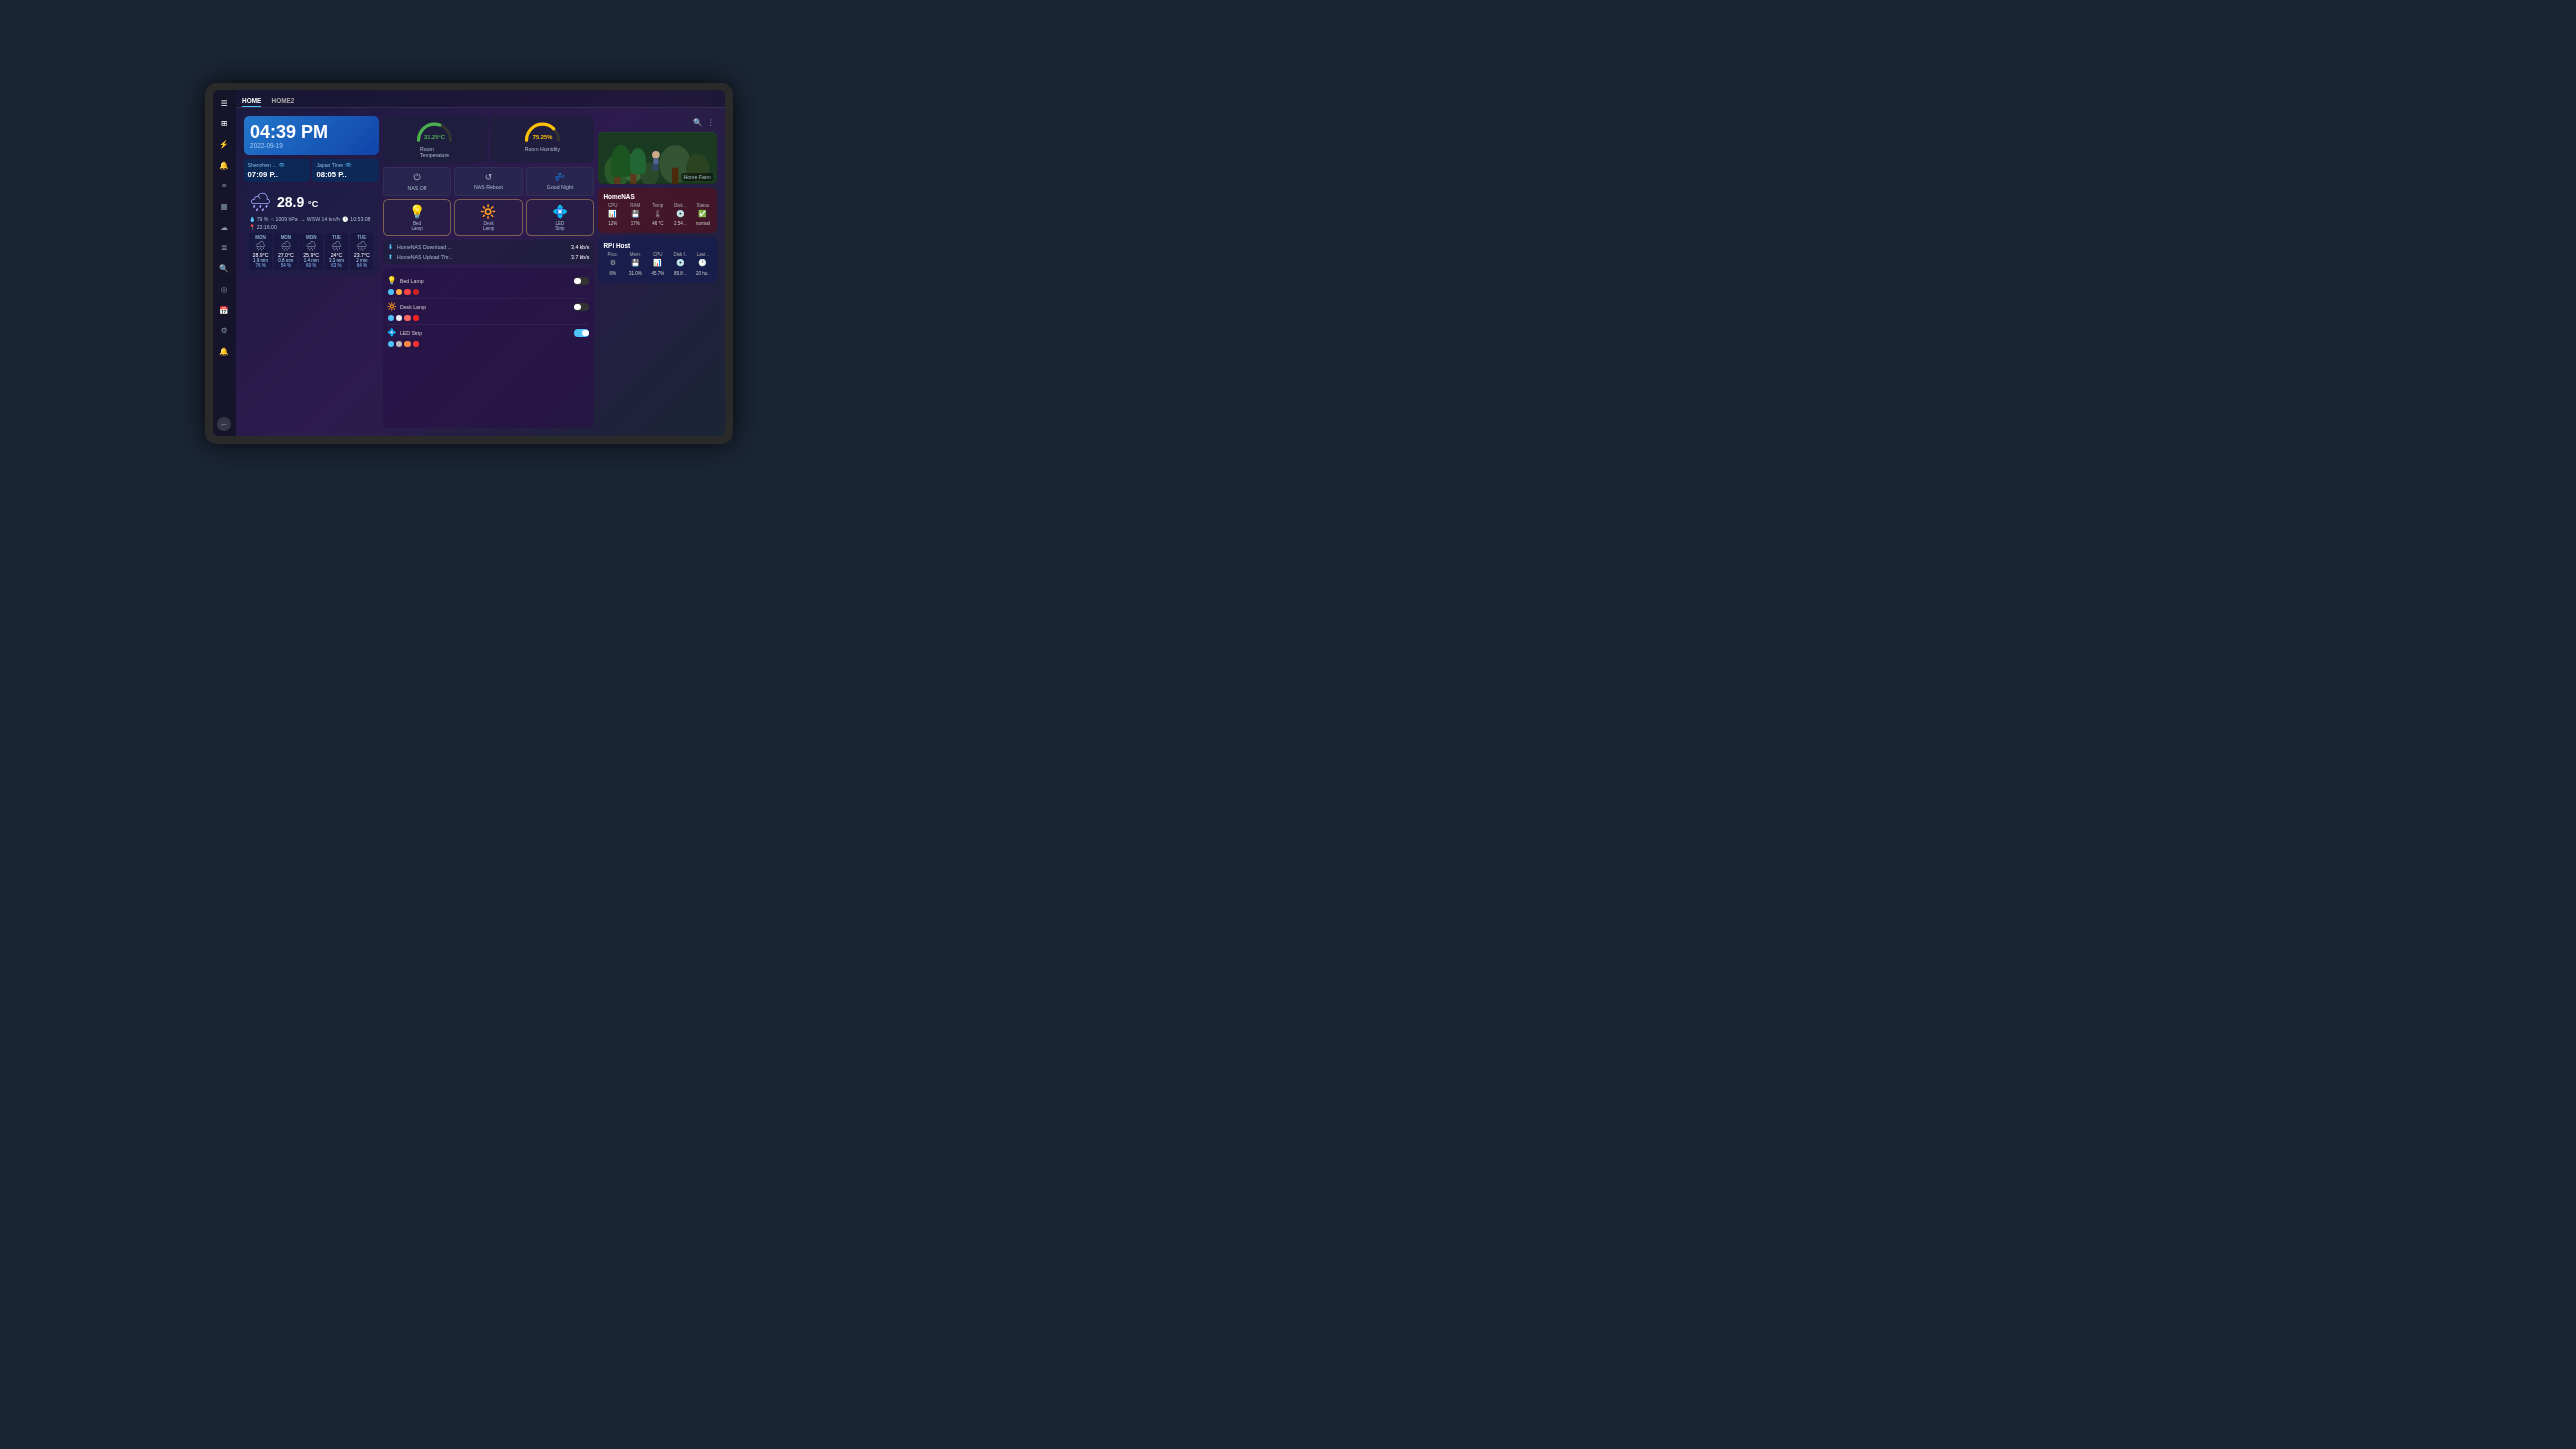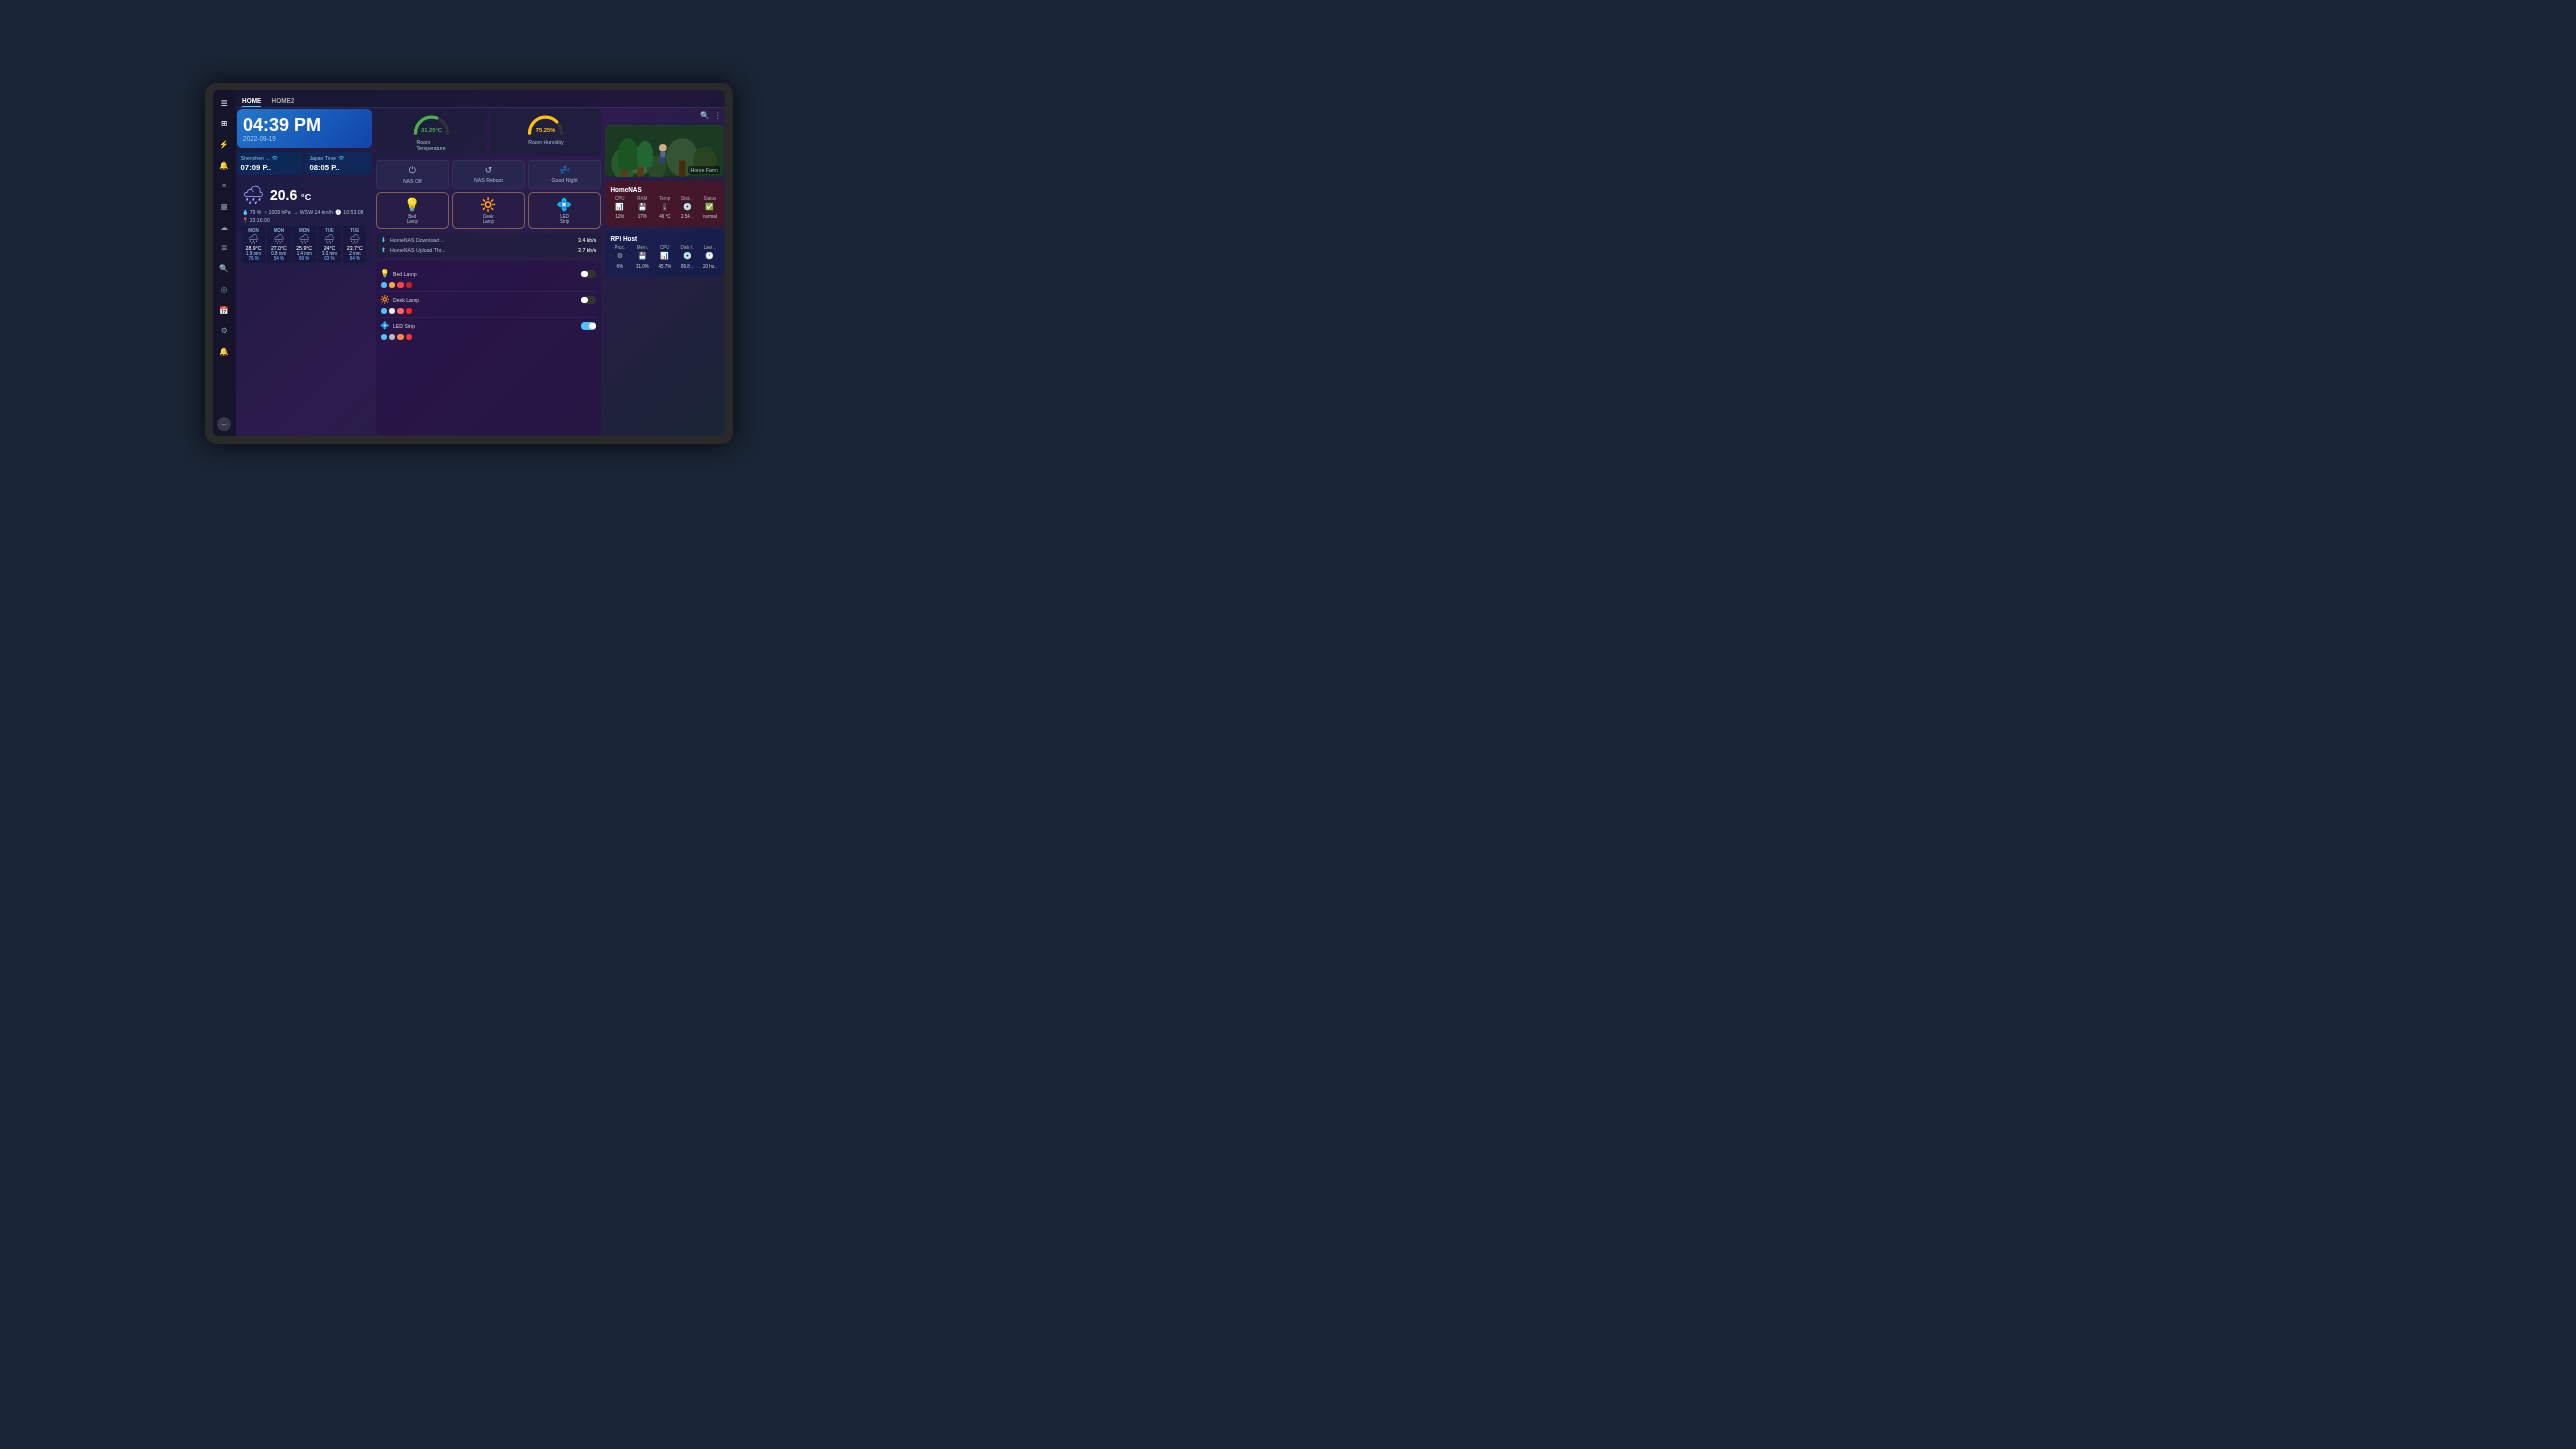--- a/index.html
+++ b/index.html
@@ -89,21 +89,21 @@
     .tab.active {
       color: #fff;
       border-bottom: 1.3px solid #4fc3f7;
     }
 
     
     .content-area {
       flex: 1;
       display: flex;
       gap: 3.9px;
-      padding: 1px;
+      padding: 8px;
       overflow: hidden;
     }
 
     
     .left-panel {
       width: 135px;
       display: flex;
       flex-direction: column;
       gap: 3.9px;
       flex-shrink: 0;
@@ -512,21 +512,21 @@
               </div>
               <div class="time-zone-time">08:05 P..</div>
             </div>
           </div>
 
           <div class="weather-card">
             <div class="weather-main">
               <div class="weather-icon">🌧</div>
               <div>
                 <div class="weather-temp">
-                  <span>20.6</span>
+                  <span>28.9</span>
                   <span style="font-size:9px">°C</span>
                 </div>
               </div>
             </div>
             <div class="weather-details">
               <div class="weather-detail-item">
                 <span>💧</span>
                 <span>79 %</span>
               </div>
               <div class="weather-detail-item">

